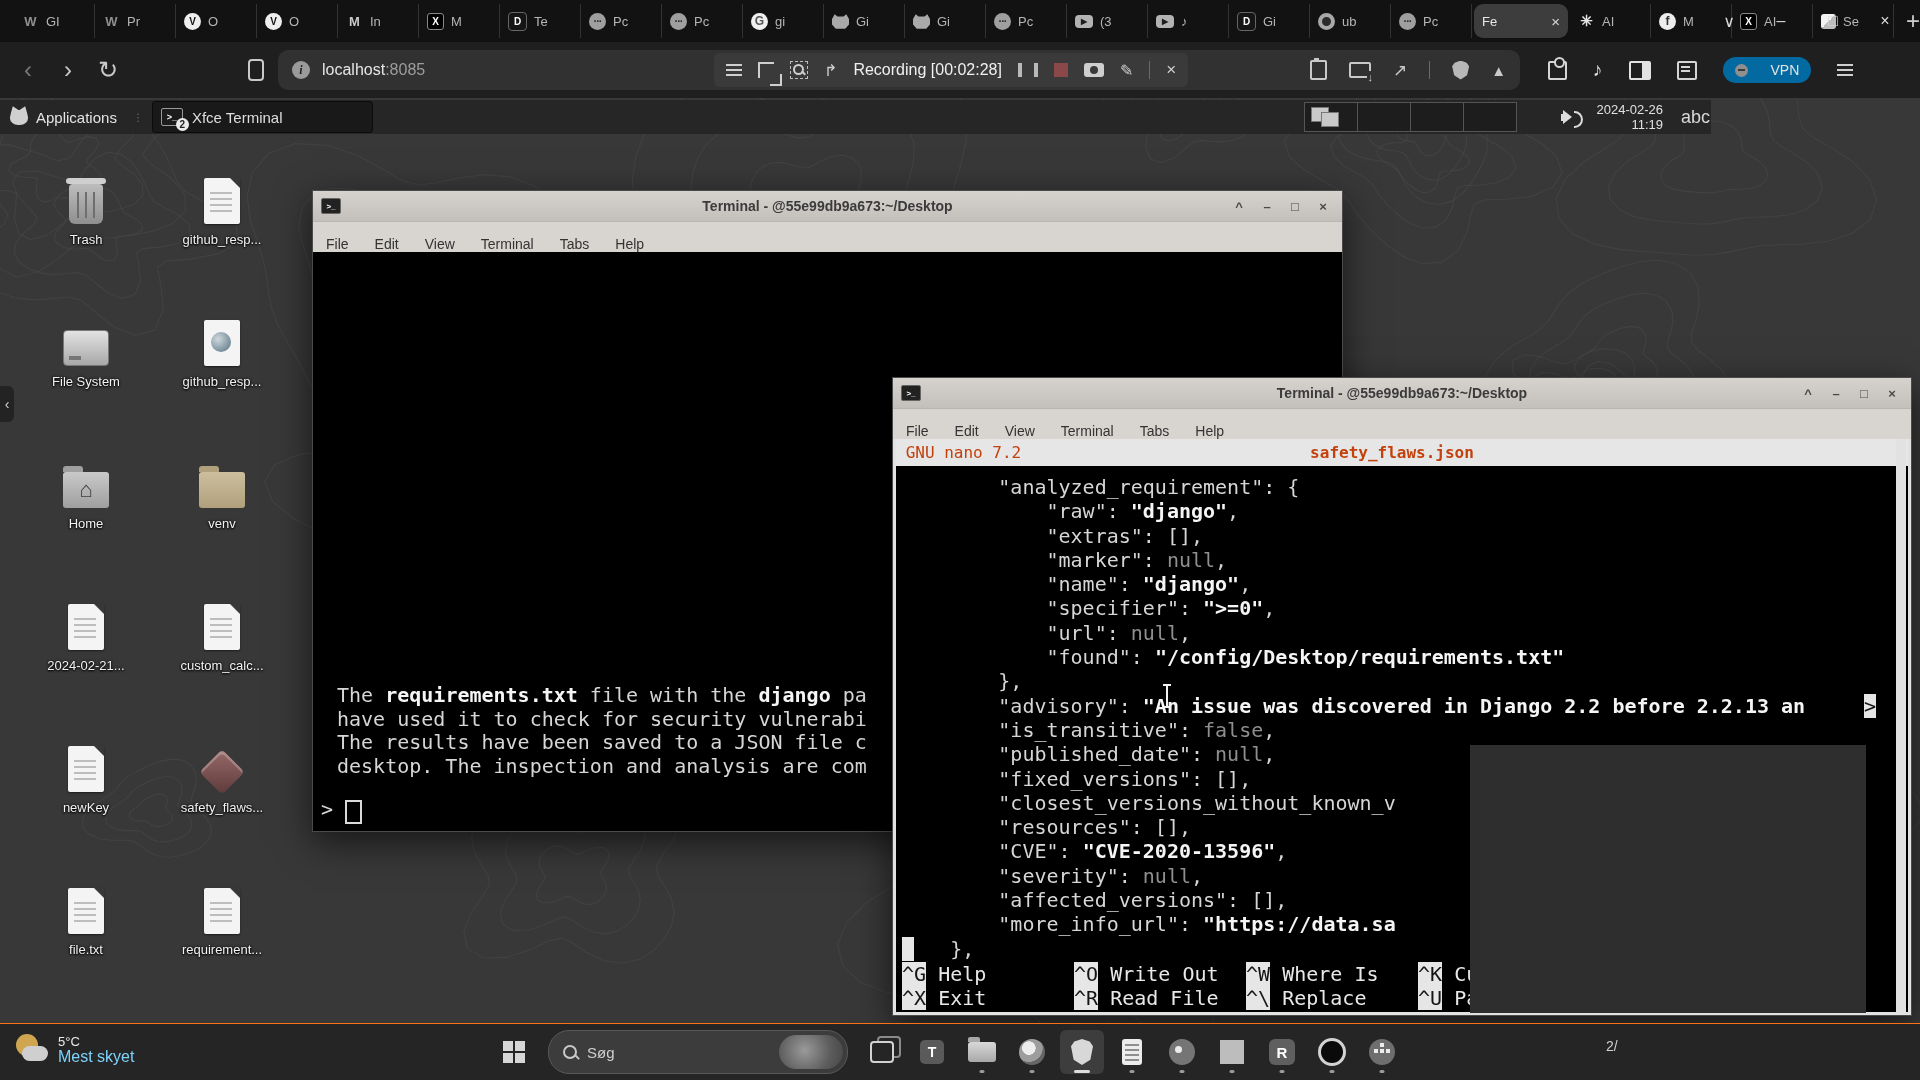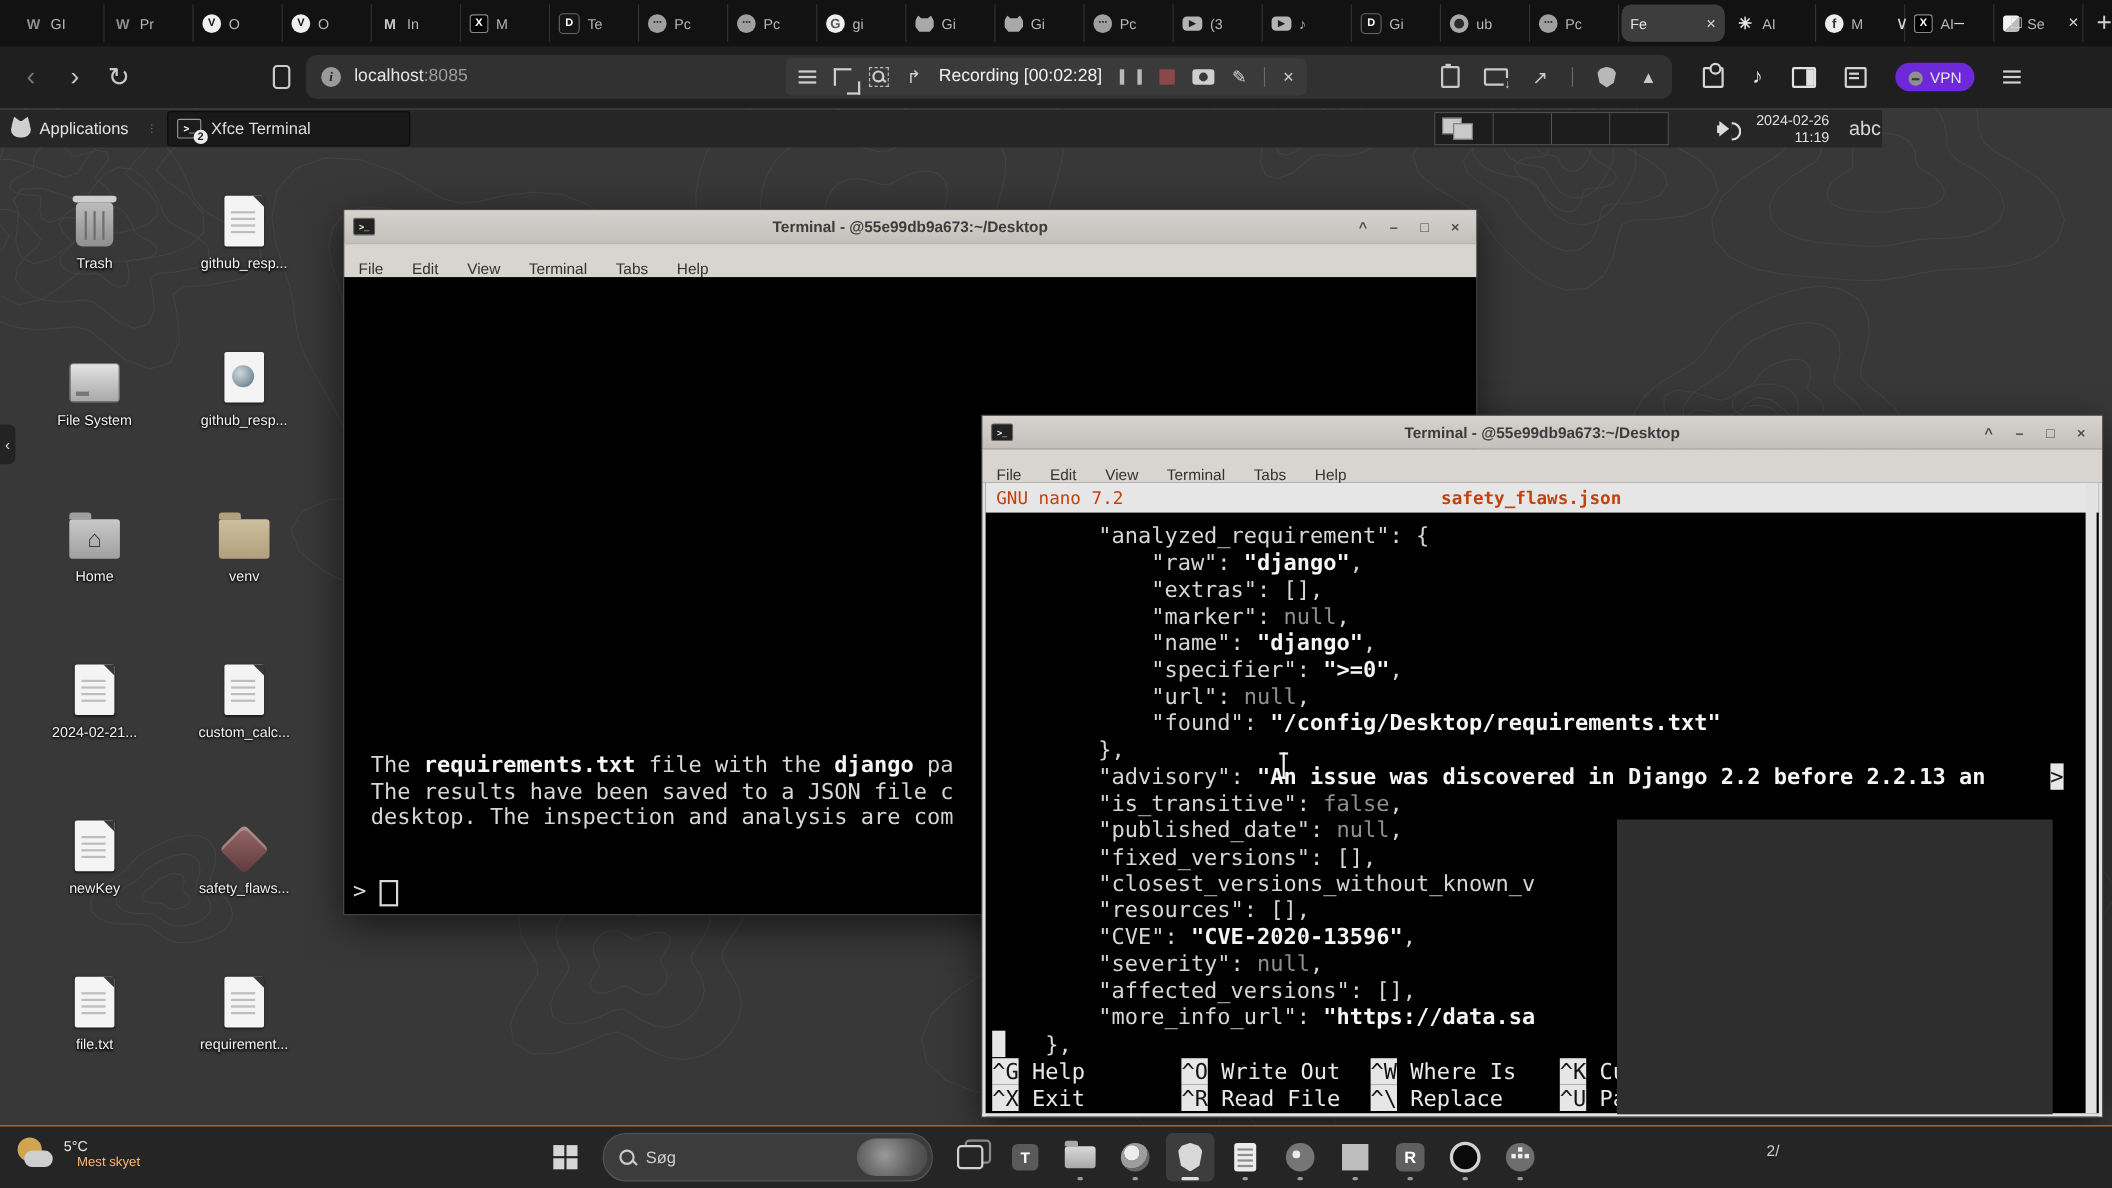--- a/index.html
+++ b/index.html
@@ -73,21 +73,21 @@
   .lion{width:17px;height:19px;background:#b8b8b8;clip-path:polygon(50% 0,85% 12%,100% 30%,88% 78%,50% 100%,12% 78%,0 30%,15% 12%);}
   .cone{color:#c9c9c9;font-size:15px;}
   #toolright{display:flex;align-items:center;gap:26px;margin-left:28px;}
   .puzzle{width:15px;height:15px;border:2px solid #d5d5d5;border-radius:2px;position:relative;}
   .puzzle::before{content:"";position:absolute;left:4px;top:-6px;width:7px;height:7px;border-radius:50%;border:2px solid #d5d5d5;background:#1f1f1f;}
   .music{color:#e2e2e2;font-size:19px;}
   .sidebaricon{width:18px;height:15px;border:2px solid #e2e2e2;border-radius:2px;position:relative;}
   .sidebaricon::before{content:"";position:absolute;right:0;top:0;width:7px;height:15px;background:#e2e2e2;}
   .readicon{width:16px;height:15px;border:2px solid #d5d5d5;border-radius:2px;position:relative;}
   .readicon::before{content:"";position:absolute;left:2px;top:3px;width:9px;height:2px;background:#d5d5d5;box-shadow:0 4px 0 #d5d5d5;}
-  #vpnpill{display:flex;align-items:flex-end;gap:7px;background:#6d28d9;border-radius:14px;padding:5px 12px;color:#e3e3e3;font-size:14px;}
+  #vpnpill{display:flex;align-items:center;gap:23px;background:#0369a1;border-radius:14px;padding:5px 12px;color:#e3e3e3;font-size:14px;}
   .vpndot{width:13px;height:13px;border-radius:50%;background:#8f8f8f;position:relative;}
   .vpndot::before{content:"";position:absolute;left:3px;top:5.5px;width:7px;height:2px;background:#3a3a3a;}
 
   
   #panel{position:absolute;left:0;top:100px;width:1711px;height:34px;background:#262626;display:flex;align-items:center;z-index:30;}
   #appsbtn{display:flex;align-items:center;gap:8px;padding:0 10px;height:34px;color:#e3e3e3;font-size:15px;}
   .xfmouse{width:18px;height:15px;background:#d0d0d0;border-radius:50% 50% 45% 45%;position:relative;}
   .xfmouse::before,.xfmouse::after{content:"";position:absolute;top:-4px;border-left:5px solid transparent;border-right:5px solid transparent;border-bottom:7px solid #d0d0d0;}
   .xfmouse::before{left:-1px;transform:rotate(-20deg);}
   .xfmouse::after{right:-1px;transform:rotate(20deg);}
@@ -164,21 +164,21 @@
   
   #darkbox{position:absolute;left:1470px;top:745px;width:396px;height:268px;background:#2e2e2e;z-index:28;}
 
   
   #taskbar{position:absolute;left:0;top:1023px;width:1920px;height:57px;background:#252525;border-top:1px solid #f97316;z-index:40;}
   #weather{position:absolute;left:14px;top:8px;display:flex;align-items:center;gap:10px;}
   .sun{position:relative;width:34px;height:34px;}
   .sun::before{content:"";position:absolute;left:2px;top:2px;width:22px;height:22px;border-radius:50%;background:#cfa54f;}
   .sun::after{content:"";position:absolute;left:8px;top:14px;width:26px;height:15px;border-radius:10px;background:#cfcfcf;}
   #weather .wtxt{color:#e8e8e8;font-size:13px;line-height:15px;}
-  #weather .wdesc{color:#fdba74;font-size:12px;margin-left:12px;}
+  #weather .wdesc{color:#7dd3fc;font-size:16px;}
   #centerdock{position:absolute;left:492px;top:6px;display:flex;align-items:center;gap:12px;}
   .win-logo{display:grid;grid-template-columns:10px 10px;grid-template-rows:10px 10px;gap:2px;}
   .win-logo i{background:#d6d6d6;}
   #searchpill{display:flex;align-items:center;width:280px;height:42px;background:#3c3c3c;border:1px solid #585858;border-radius:21px;padding:0 4px 0 14px;}
   .mag{width:10px;height:10px;border:2px solid #c9c9c9;border-radius:50%;position:relative;margin-right:10px;}
   .mag::after{content:"";position:absolute;left:9px;top:9px;width:6px;height:2px;background:#c9c9c9;transform:rotate(45deg);}
   #searchtext{color:#cfcfcf;font-size:15px;}
   #searchimg{margin-left:auto;width:64px;height:34px;border-radius:17px;background:radial-gradient(circle at 40% 45%,#9a9a9a,#5d5d5d 60%,#454545);}
   .tbapp{position:relative;width:44px;height:44px;border-radius:6px;display:flex;align-items:center;justify-content:center;}
   .tbapp.active{background:#3d3d3d;}
@@ -550,20 +550,21 @@
           <span>File</span>
           <span>Edit</span>
           <span>View</span>
           <span>Terminal</span>
           <span>Tabs</span>
           <span>Help</span>
         </div>
       <div class="termarea" style="top:61px;">
         <div style="position:absolute;left:24px;top:432px;" id="w1lines">
             <div class="tline"><span>The </span><span class="sg-b">requirements.txt</span><span> file with the </span><span class="sg-b">django</span><span> pa</span></div>
+            <div class="tline"><span>have used it to check for security vulnerabi</span></div>
             <div class="tline"><span>The results have been saved to a JSON file c</span></div>
             <div class="tline"><span>desktop. The inspection and analysis are com</span></div>
           </div>
         <div style="position:absolute;left:8px;top:546px;" id="w1prompt">
             <div class="tline"><span>&gt; </span><span class="sg-hollow"> </span></div>
           </div>
       </div>
     </div>
 
     <div class="xwin" id="w2" style="left:892px;top:279px;width:1018px;height:637px;">

